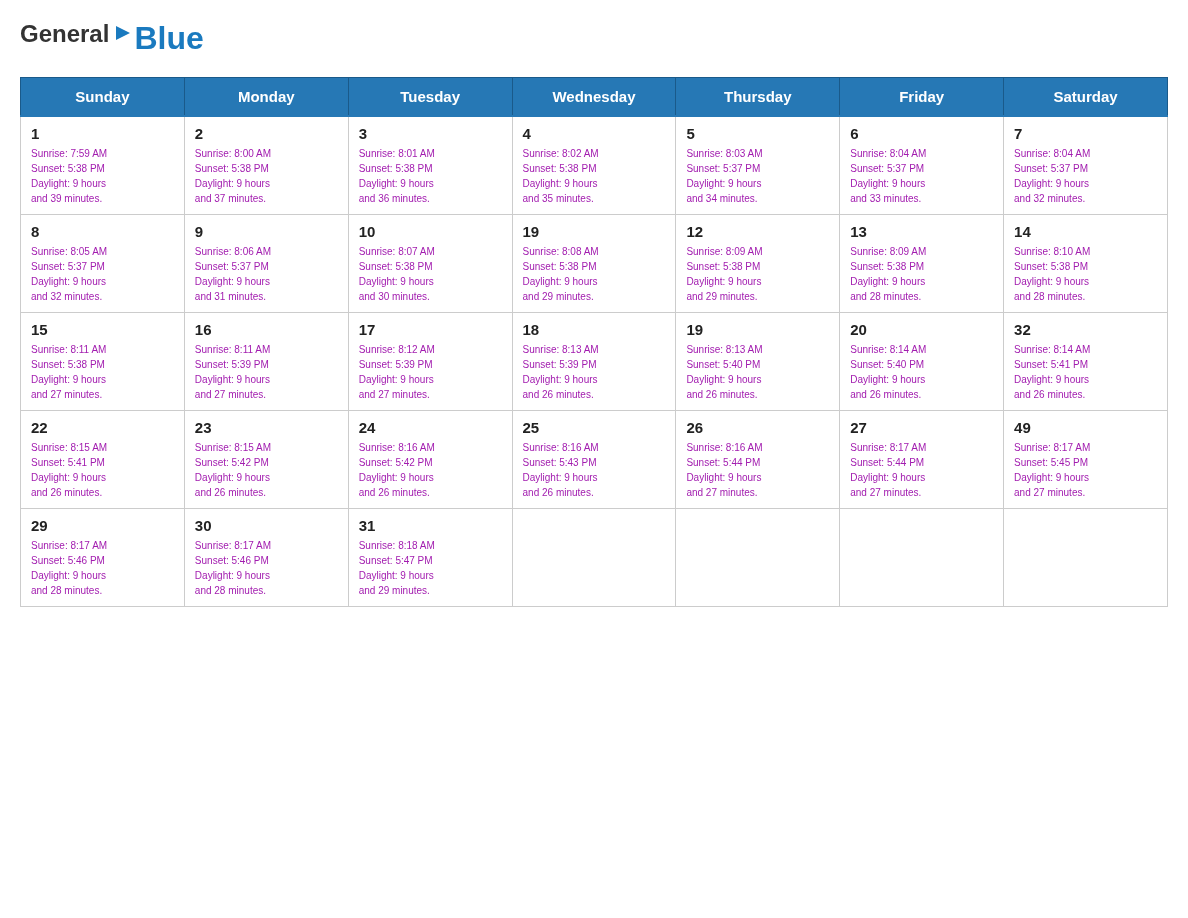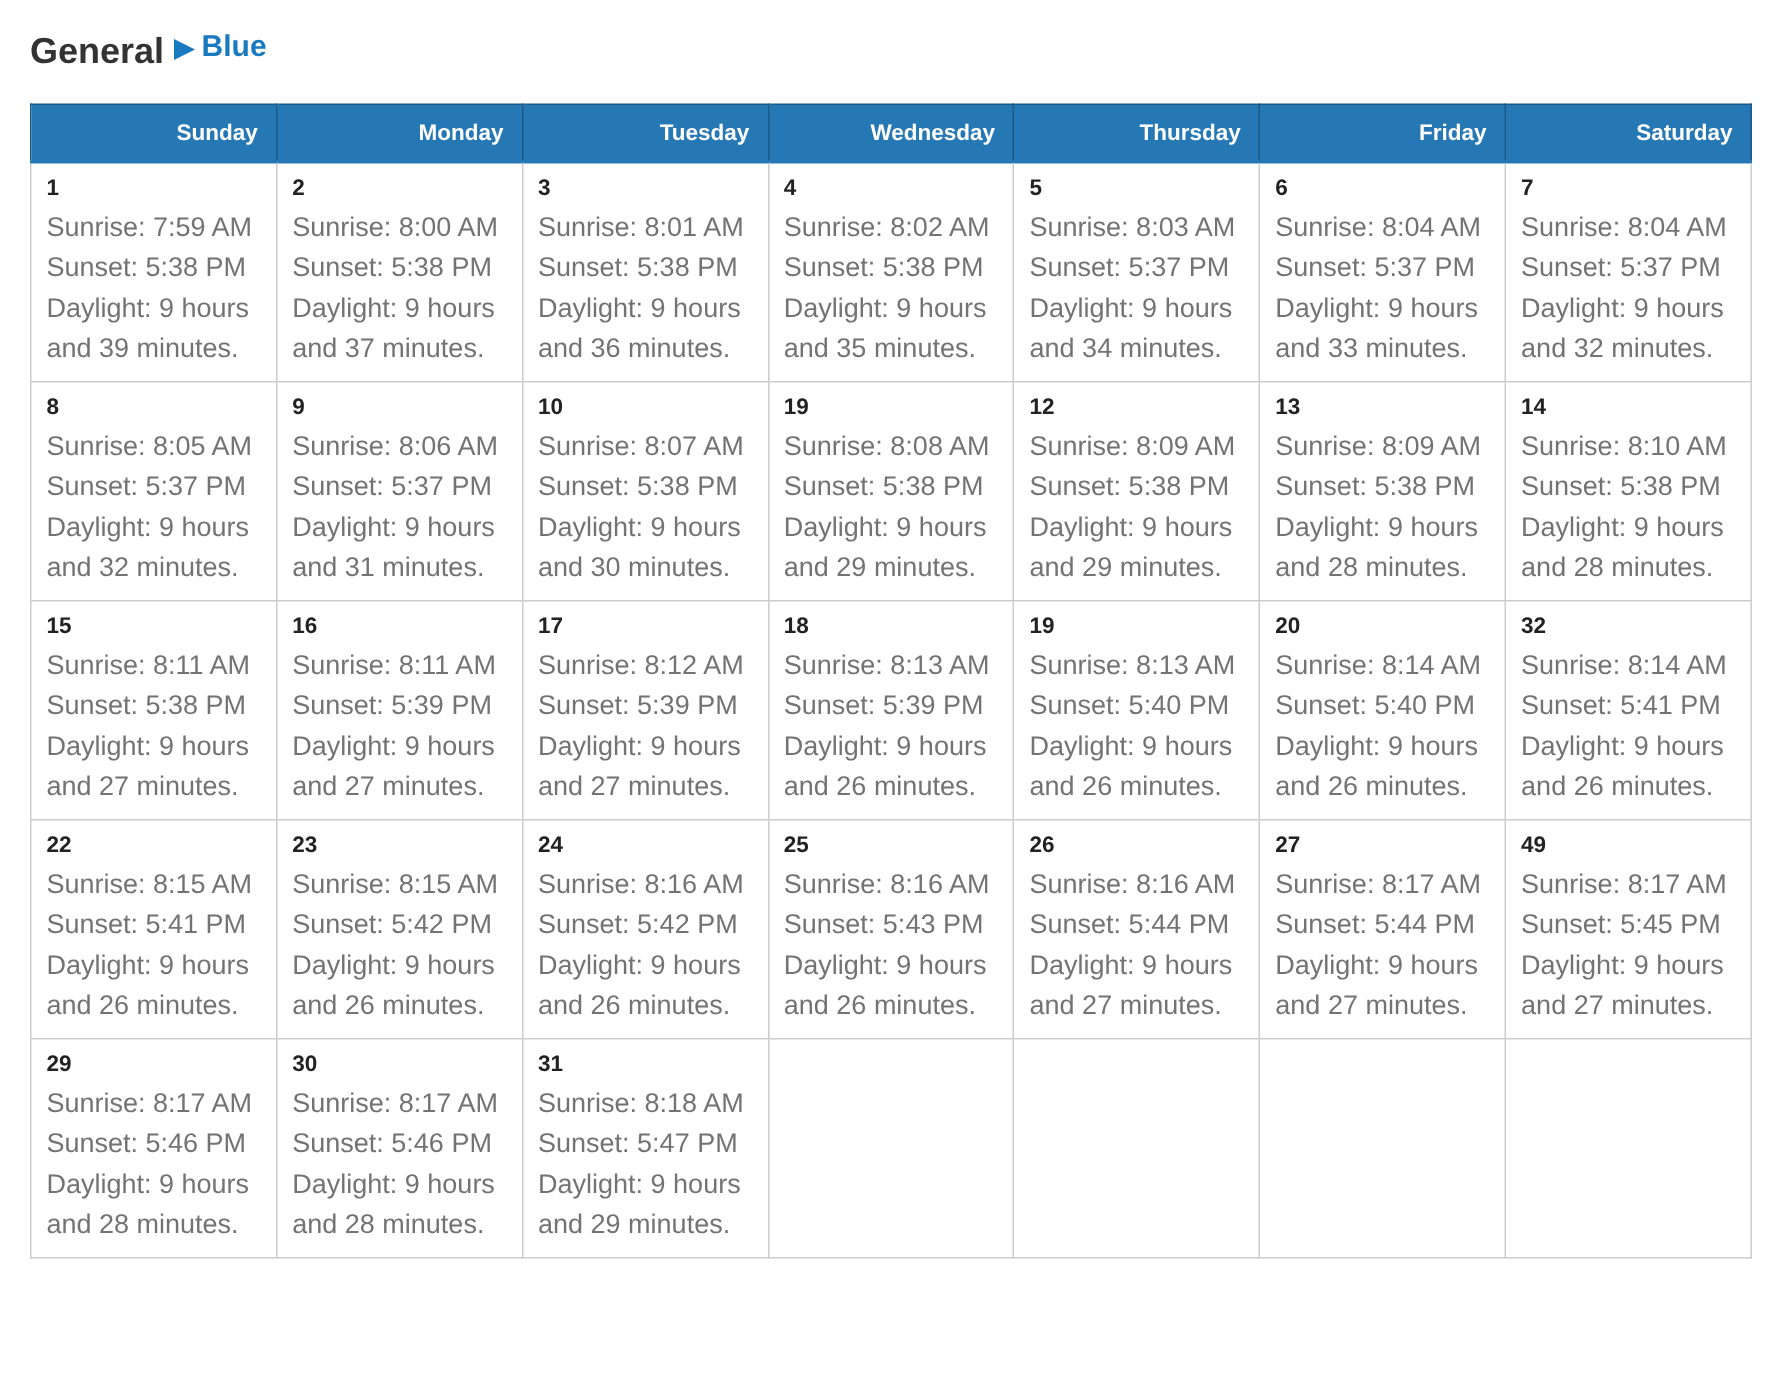--- a/index.html
+++ b/index.html
@@ -32,42 +32,42 @@
     .calendar {
       width: 100%;
       border-collapse: collapse;
     }
     .calendar thead tr th {
       background-color: #2678b5;
       color: #fff;
       font-size: 15px;
       font-weight: bold;
       padding: 10px 12px;
-      text-align: right;
+      text-align: center;
       border: 1px solid #1a5a8a;
     }
     .calendar tbody tr td {
       vertical-align: top;
       padding: 8px 10px;
       border: 1px solid #ccc;
       font-size: 13px;
       color: #333;
       width: 14.28%;
       min-height: 90px;
     }
     .calendar tbody tr td .day-num {
       font-size: 15px;
       font-weight: bold;
       margin-bottom: 4px;
       color: #222;
     }
     .calendar tbody tr td .day-info {
-      font-size: 18px;
+      font-size: 10px;
       line-height: 1.5;
-      color: #737373;
+      color: #a21caf;
     }
     .calendar tbody tr:first-child td {
       border-top: 2px solid #2678b5;
     }
     .calendar tbody tr td:empty {
       background: #fff;
     }
     .logo-wrapper {
       display: flex;
       flex-direction: row;
@@ -76,21 +76,21 @@
     .logo-row {
       display: flex;
       align-items: center;
     }
     .general-text {
       font-size: 24px;
       font-weight: bold;
       color: #333;
     }
     .blue-text {
-      font-size: 20px;
+      font-size: 32px;
       font-weight: bold;
       color: #1a7abf;
       text-align: center;
     }
     .logo-arrow {
       margin-left: 3px;
       margin-top: 2px;
     }
   </style>
 </head>

